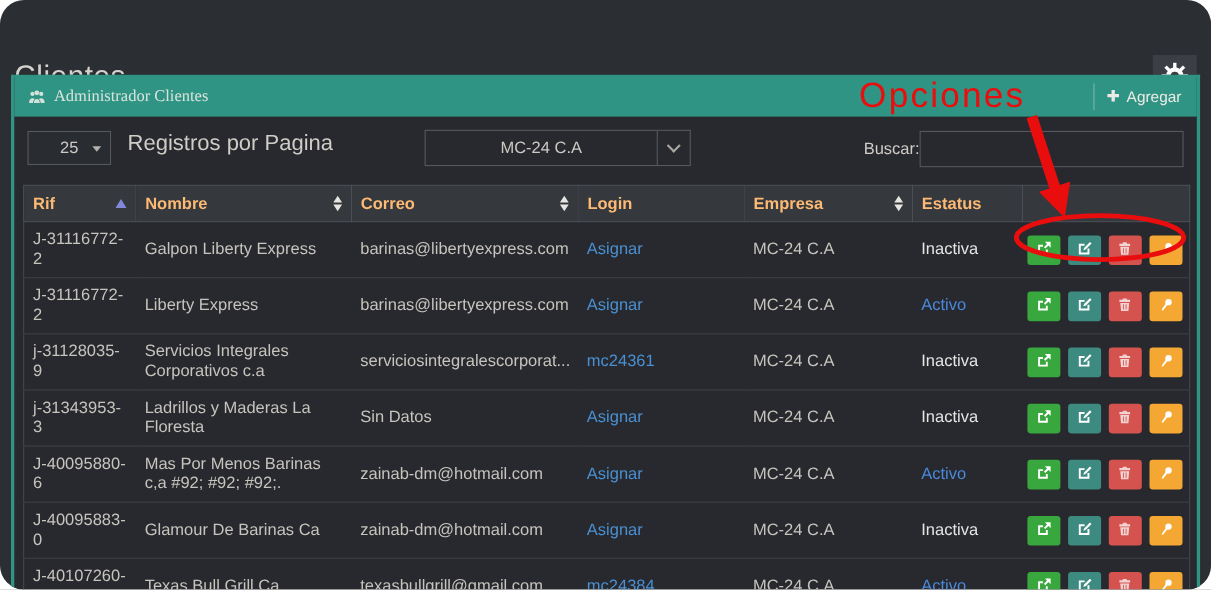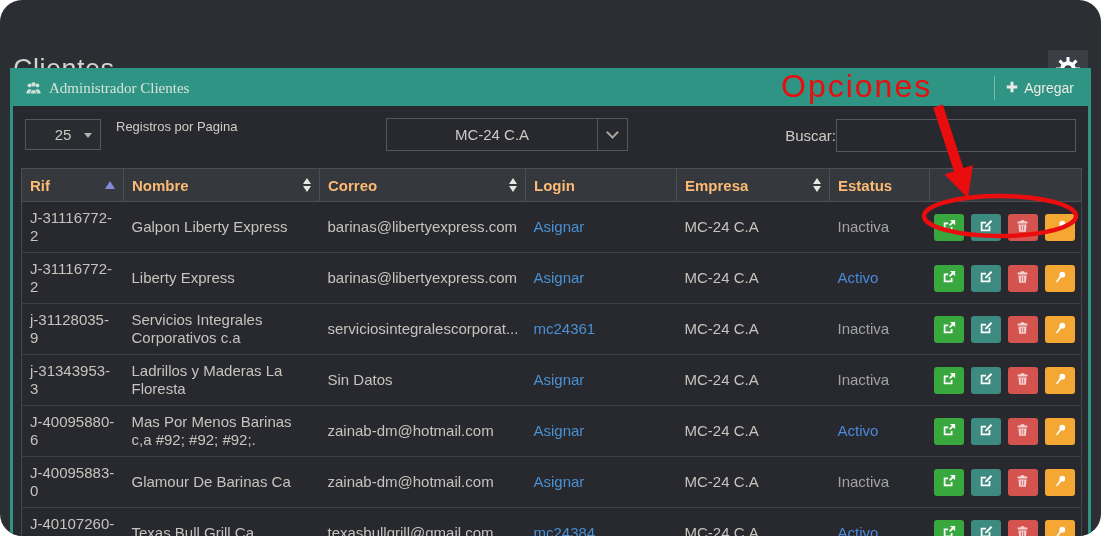--- a/index.html
+++ b/index.html
@@ -46,21 +46,21 @@
   .page-size-select {
     position:relative; width:76px; height:31px; border:1px solid #55585d; background:#292c30;
     color:#cdc9c4; font-size:15px; display:flex; align-items:center; justify-content:center;
     cursor:pointer;
   }
   .page-size-select .caret-down-icon {
     position:absolute; right:8px; top:13px; width:0; height:0;
     border-left:4px solid transparent; border-right:4px solid transparent;
     border-top:5px solid #b5b2ae;
   }
-  .page-size-label { margin-left:15px; font-size:13px; color:#d0ccc7; }
+  .page-size-label { margin-left:15px; font-size:20px; color:#d0ccc7; }
   .company-select {
     position:absolute; left:373px; top:12px; width:242px; height:33px;
     border:1px solid #55585d; display:flex; align-items:stretch; cursor:pointer; color:#cdc9c4;
   }
   .company-select .value { flex:1; display:flex; align-items:center; justify-content:center; font-size:15px; }
   .company-select .chev {
     width:30px; border-left:1px solid #55585d; display:flex; align-items:center; justify-content:center;
   }
   .chevron-down-icon { width:9px; height:9px; border-right:2px solid #a9a6a1; border-bottom:2px solid #a9a6a1; transform:rotate(45deg); margin-top:-4px; }
   .search-group { margin-left:auto; display:flex; align-items:center; }
@@ -81,21 +81,21 @@
   .sort-wrap { position:absolute; right:8px; top:50%; transform:translateY(-50%); display:flex; flex-direction:column; align-items:center; }
   .tri-up { width:0; height:0; border-left:4.5px solid transparent; border-right:4.5px solid transparent; border-bottom:6px solid #e8e6e2; }
   .tri-down { width:0; height:0; border-left:4.5px solid transparent; border-right:4.5px solid transparent; border-top:6px solid #e8e6e2; margin-top:2px; }
   .tri-asc { border-left:5px solid transparent; border-right:5px solid transparent; border-bottom:8px solid #8289d8; }
   tbody td {
     border-bottom:1px solid #3c4045; padding:7px 8px; color:#c7c3bd; font-size:15px;
     line-height:18px; vertical-align:middle; overflow:hidden; white-space:normal;
   }
   tbody a { color:#4a90d2; text-decoration:none; font-size:15px; }
   .status-active { color:#4a89dc; }
-  .status-inactive { color:#a3a3a3; }
+  .status-inactive { color:#e5e5e5; }
   .actions-cell { padding:3px 4px; white-space:nowrap; }
   .btn {
     width:30px; height:27px; border:none; border-radius:3px; margin-right:3px;
     display:inline-flex; align-items:center; justify-content:center; cursor:pointer; vertical-align:middle;
   }
   .btn-open   { background:#38a73d; }
   .btn-edit   { background:#3d8b80; }
   .btn-delete { background:#d5534f; }
   .btn-pin    { background:#f4a733; }
 

